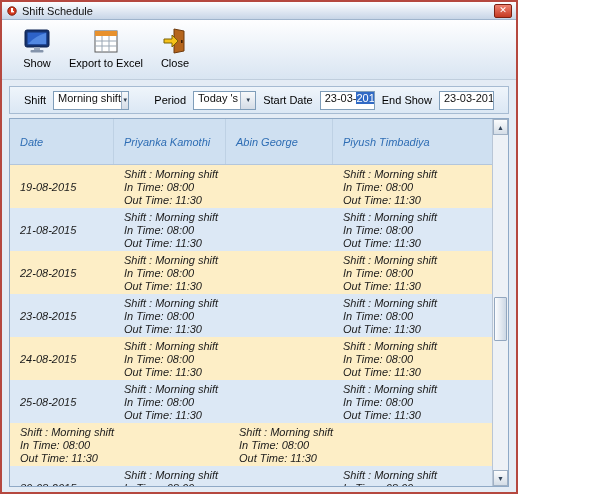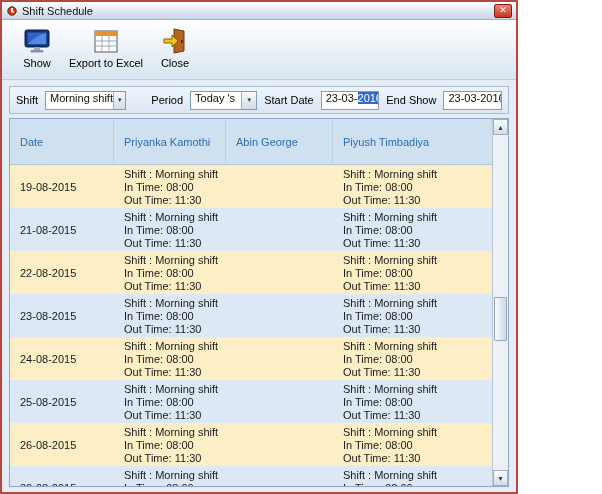--- a/index.html
+++ b/index.html
@@ -42,21 +42,21 @@
     background:none; border:none; cursor:pointer;
     display:flex; flex-direction:column; align-items:center; gap:1px;
     font-family:inherit; font-size:11px; color:#000; min-width:42px; padding:2px 3px;
   }
   .tool-btn svg{ width:30px; height:30px; display:block; }
 
   
   .filterbar{
     flex:0 0 28px; margin:6px 7px 4px;
     border:1px solid #a6bbd2; background:linear-gradient(#eff5fb,#dbe7f4);
-    display:flex; align-items:center; padding:0 6px; gap:7px;
+    display:flex; align-items:center; padding:0 14px; gap:7px;
   }
   .flabel{ color:#000; white-space:nowrap; }
   .combo{
     height:19px; background:#fff; border:1px solid #7f9db9;
     display:flex; padding-left:4px; overflow:hidden; white-space:nowrap;
   }
   .combo .arrow-btn{
     margin-left:auto; width:15px; align-self:stretch;
     background:linear-gradient(#f7f9fb,#d4dce6);
     border-left:1px solid #9cb0c6;
@@ -64,21 +64,21 @@
     font-size:6px; color:#2f3f52; cursor:pointer;
   }
   .w-shift{ width:112px; } .w-period{ width:92px; } .w-date{ width:80px; }
   .gap-l{ margin-left:18px; }
   .sel{ background:var(--selection_blue,#316ac5); color:#fff; }
 
   
   .grid-area{
     flex:1; margin:0 7px 5px;
     border:1px solid #8fa9c6; background:#4c1d95;
-    display:flex; overflow:hidden;
+    display:flex; overflow:hidden;font-style:italic;
   }
   .grid{ flex:1; display:flex; flex-direction:column; overflow:hidden; }
   .grid-header{
     flex:0 0 46px; display:flex;
     background:var(--header_bg,#cfe0f1);
     color:var(--header_text,#2e6db4);
     border-bottom:1px solid #b3c6dc;
   }
   .hcell{
     display:flex; align-items:center; padding-left:10px;
@@ -282,21 +282,20 @@
               <div>Out Time: 11:30</div>
             </div>
             <div class="cell shift-cell col2"></div>
             <div class="cell shift-cell col3">
               <div>Shift : Morning shift</div>
               <div>In Time: 08:00</div>
               <div>Out Time: 11:30</div>
             </div>
           </div>
           <div class="grid-row row-yellow">
-            <div class="cell date-cell col0">26-08-2015</div>
             <div class="cell shift-cell col1">
               <div>Shift : Morning shift</div>
               <div>In Time: 08:00</div>
               <div>Out Time: 11:30</div>
             </div>
             <div class="cell shift-cell col2"></div>
             <div class="cell shift-cell col3">
               <div>Shift : Morning shift</div>
               <div>In Time: 08:00</div>
               <div>Out Time: 11:30</div>

